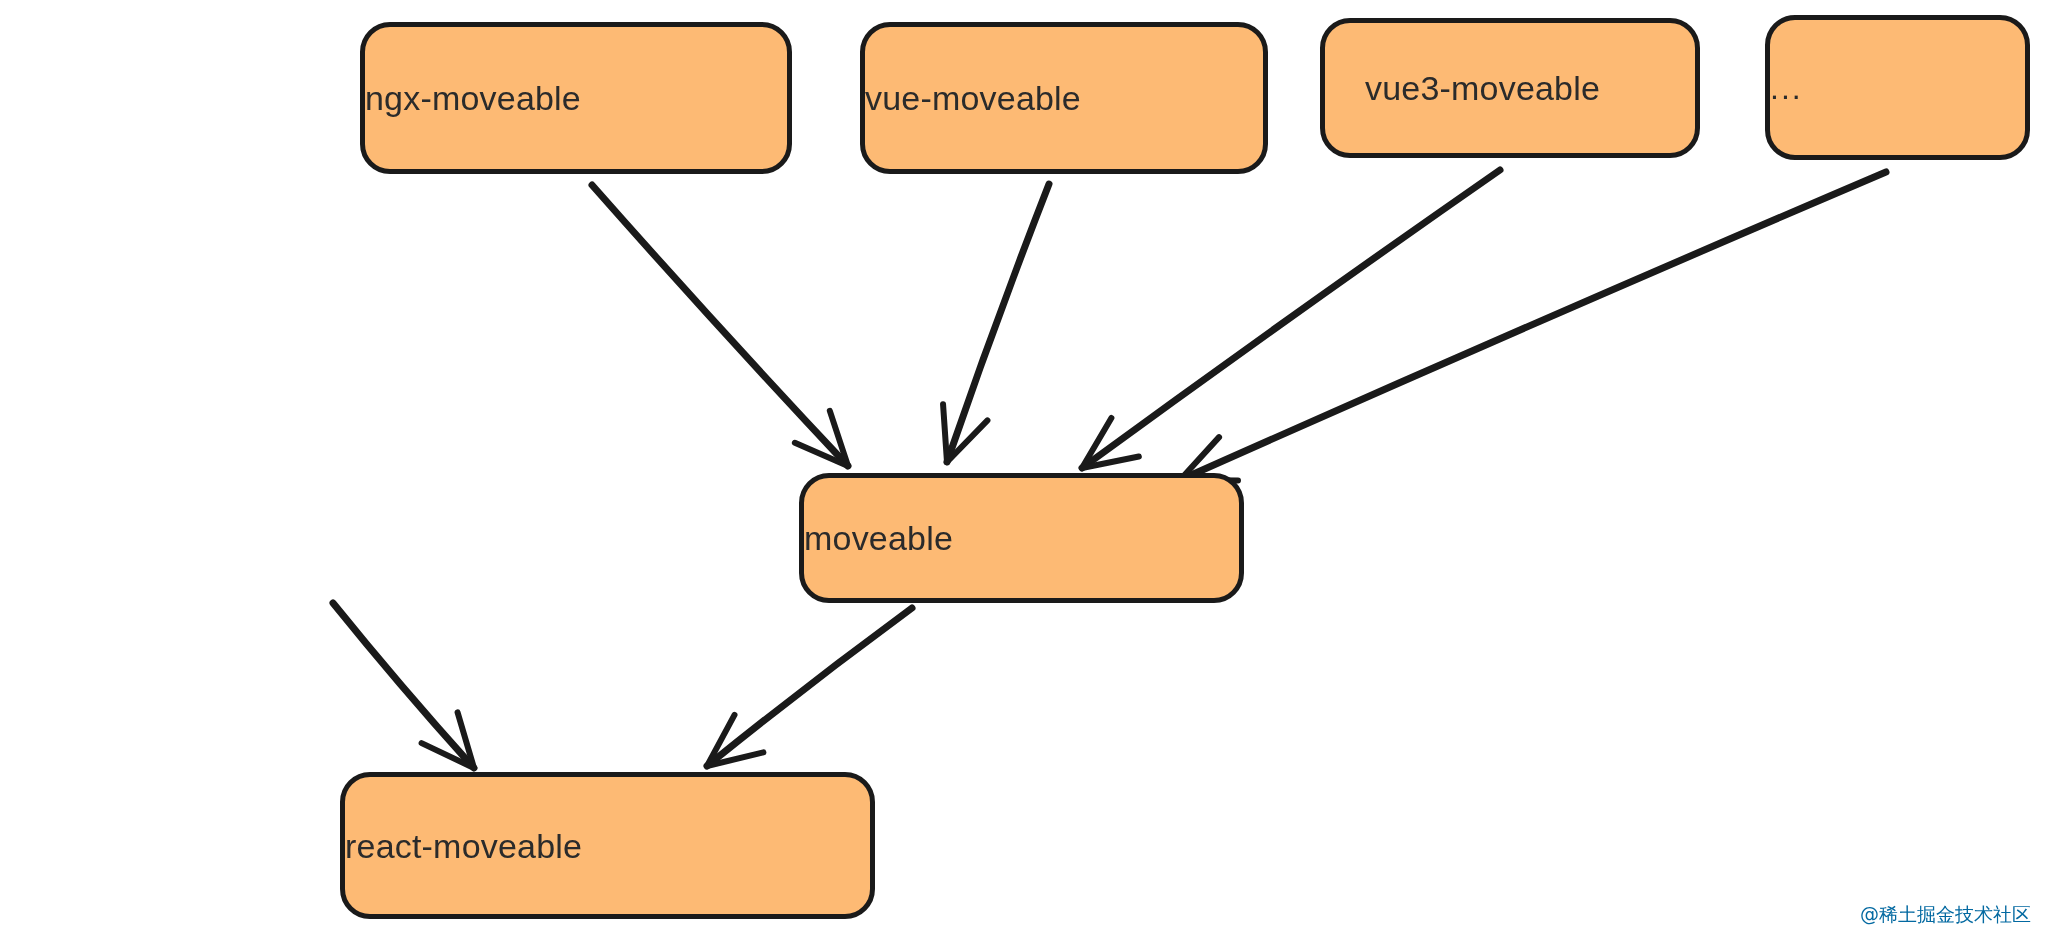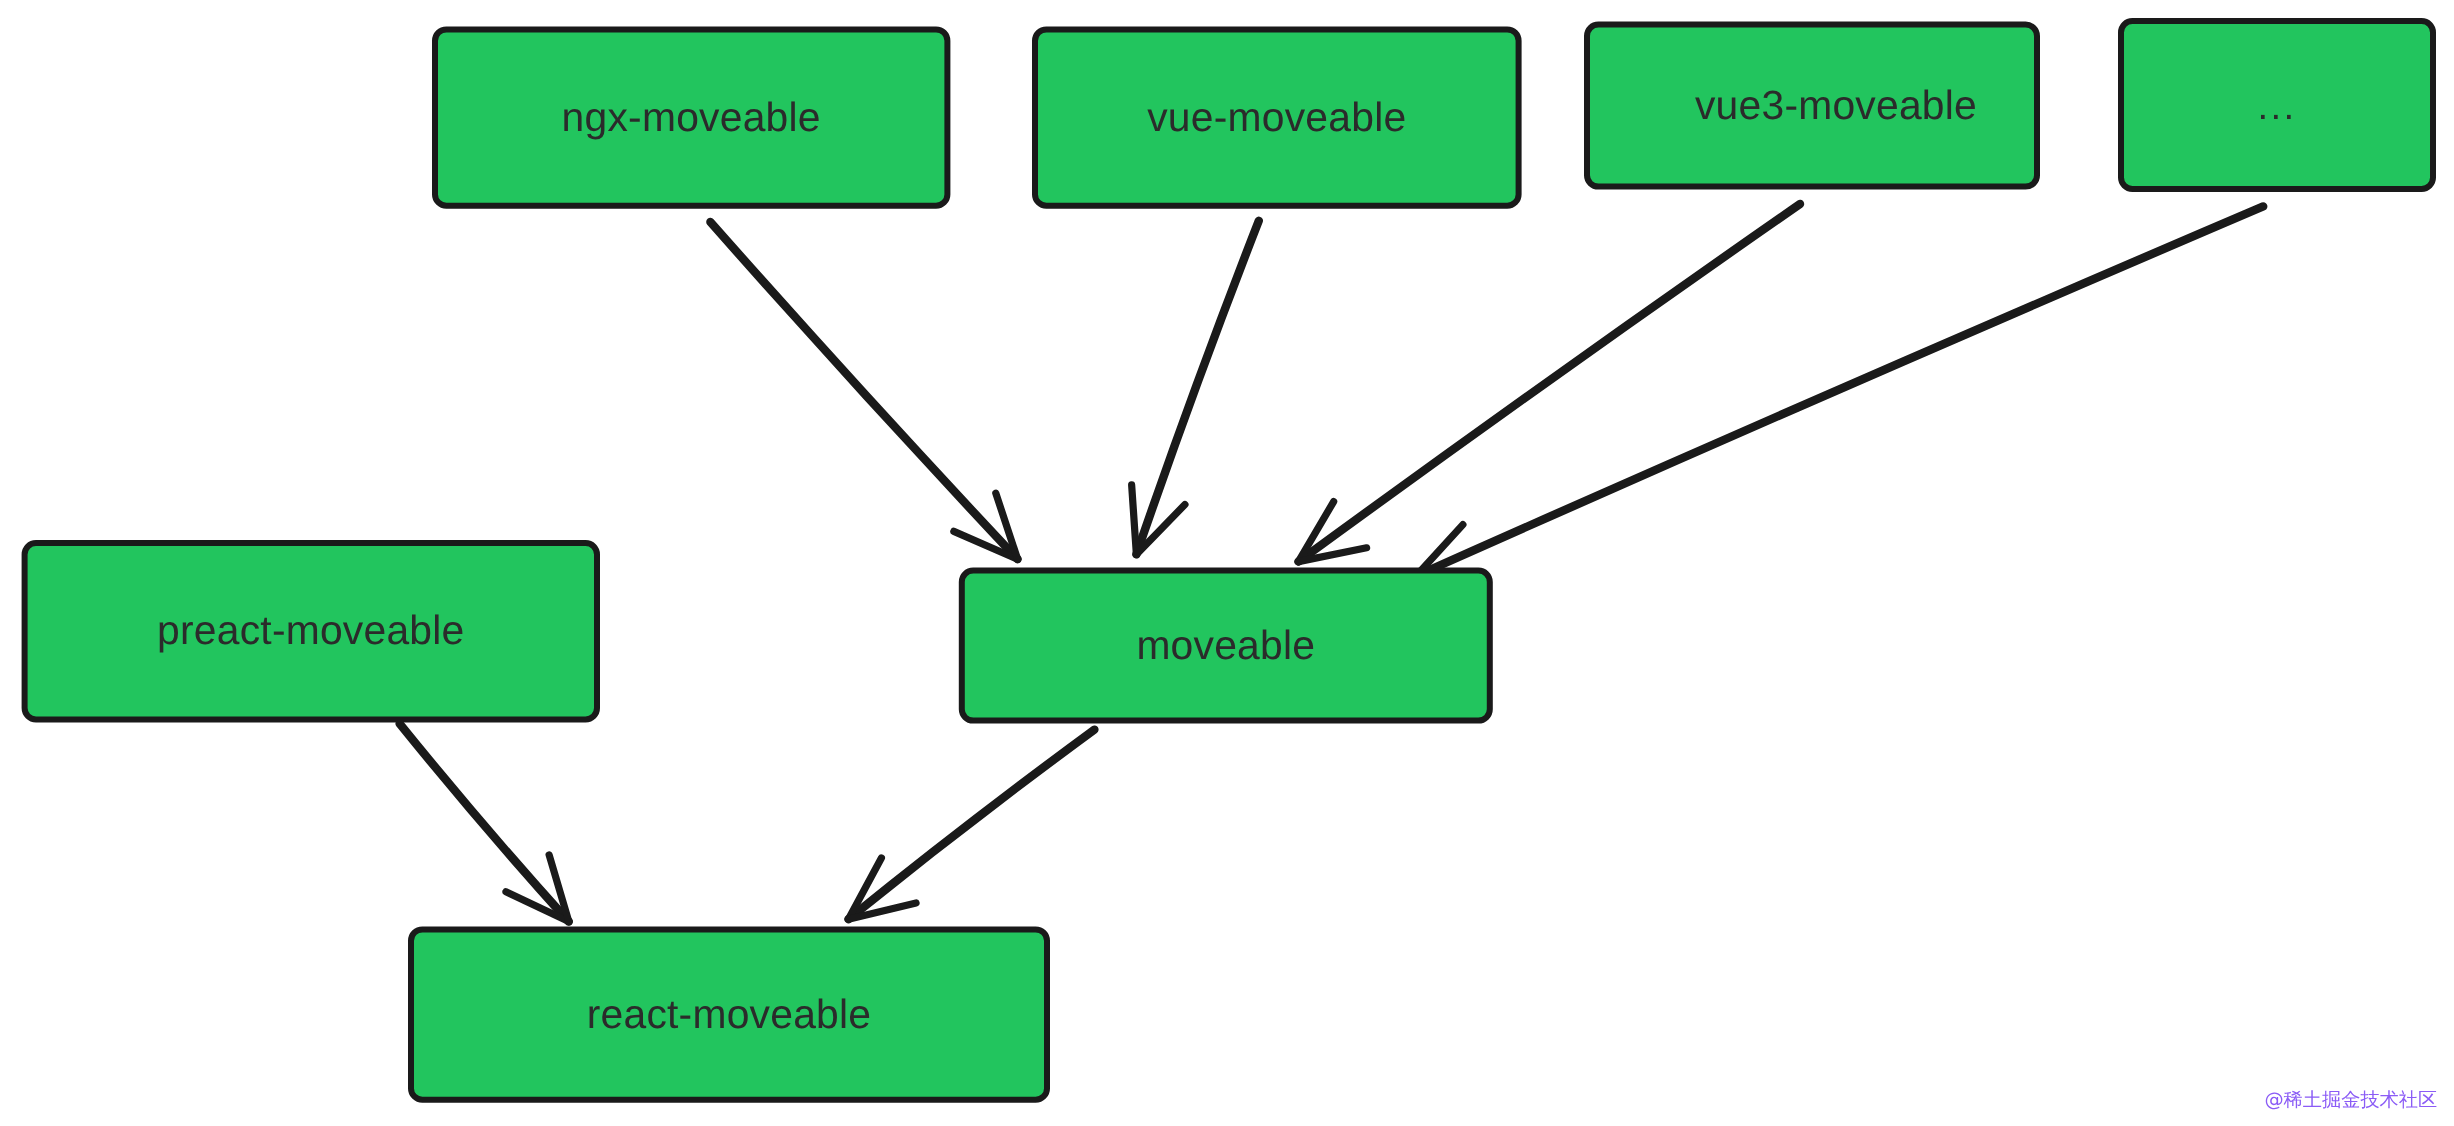--- a/index.html
+++ b/index.html
@@ -22,47 +22,47 @@
     left: 0;
     top: 0;
     width: 2045px;
     height: 938px;
     pointer-events: none;
   }
   .node {
     position: absolute;
     box-sizing: border-box;
     border: 5px solid #1a1a1a;
-    border-radius: 12px;
-    background: #22c55e;
+    border-radius: 30px;
+    background: #fdba74;
     display: flex;
     align-items: center;
-    justify-content: center;
+    justify-content: flex-start;
     z-index: 2;
   }
   .node-label {
     font-family: "Liberation Sans", sans-serif;
     font-size: 34px;
     font-weight: 400;
     color: #2b2b2b;
     letter-spacing: 0.2px;
     line-height: 1;
     white-space: nowrap;
   }
   .node-label.ellipsis {
     font-size: 32px;
     letter-spacing: 2px;
   }
   #watermark {
     position: absolute;
     right: 14px;
     bottom: 10px;
     font-family: "DejaVu Sans", sans-serif;
-    font-size: 16px;
-    color: #8b5cf6;
+    font-size: 19px;
+    color: #0369a1;
     white-space: nowrap;
     z-index: 3;
   }
 </style>
 </head>
 <body>
 
 <div id="canvas">
 
   <svg id="edges" viewBox="0 0 2045 938" xmlns="http://www.w3.org/2000/svg" aria-hidden="true">
@@ -103,23 +103,20 @@
   </div>
   <div class="node" style="left: 860px; top: 22px; width: 408px; height: 152px;">
     <span class="node-label">vue-moveable</span>
   </div>
   <div class="node" style="left: 1320px; top: 18px; width: 380px; height: 140px; padding-left: 40px;">
     <span class="node-label">vue3-moveable</span>
   </div>
   <div class="node" style="left: 1765px; top: 15px; width: 265px; height: 145px;">
     <span class="node-label ellipsis">...</span>
   </div>
-  <div class="node" style="left: 18px; top: 450px; width: 482px; height: 152px;">
-    <span class="node-label">preact-moveable</span>
-  </div>
   <div class="node" style="left: 755px; top: 473px; width: 445px; height: 130px; margin-left: 44px;">
     <span class="node-label">moveable</span>
   </div>
   <div class="node" style="left: 340px; top: 772px; width: 535px; height: 147px;">
     <span class="node-label">react-moveable</span>
   </div>
 
   <div id="watermark">@稀土掘金技术社区</div>
 </div>
 

